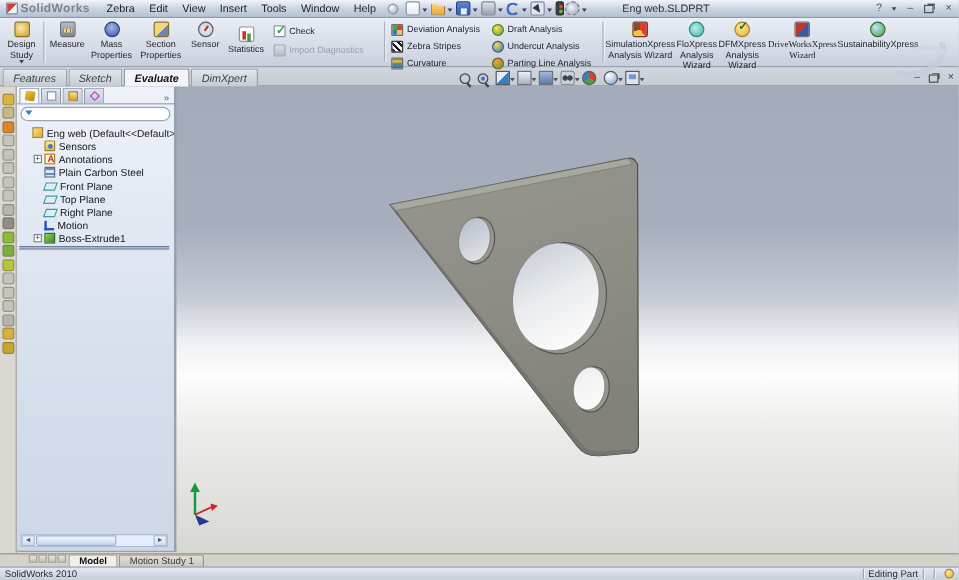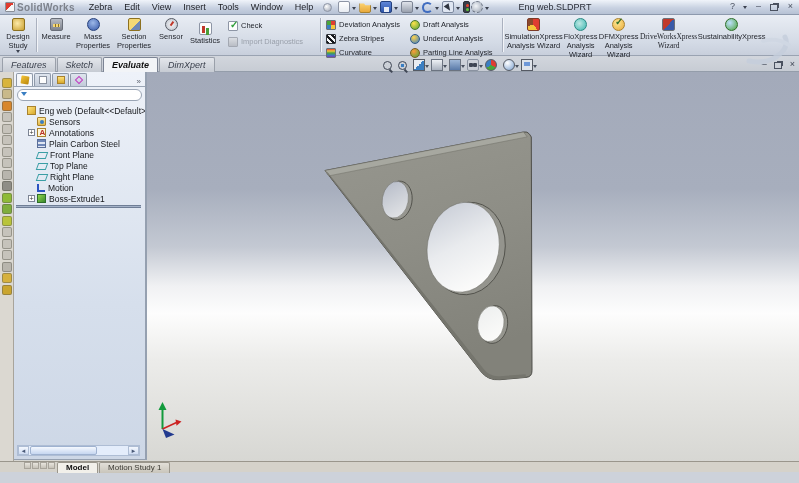--- a/index.html
+++ b/index.html
@@ -508,14 +508,24 @@
       <div class="mnb"></div>
       <div class="mnb"></div>
     </div>
     <div style="display:flex;">
 
     <div class="mtab active"><span>Model</span></div>
         <div class="mtab"><span>Motion Study 1</span></div>
       </div>
   </div>
 
+  <div id="statusbar">
+    <span>SolidWorks 2010</span>
+    <div id="status-right">
+      <div class="ssep"></div>
+      <span>Editing Part</span>
+      <div class="ssep"></div>
+      <div class="ssep"></div>
+      <div class="help-sphere"></div>
+    </div>
+  </div>
 
 </div>
 
 </body></html>

